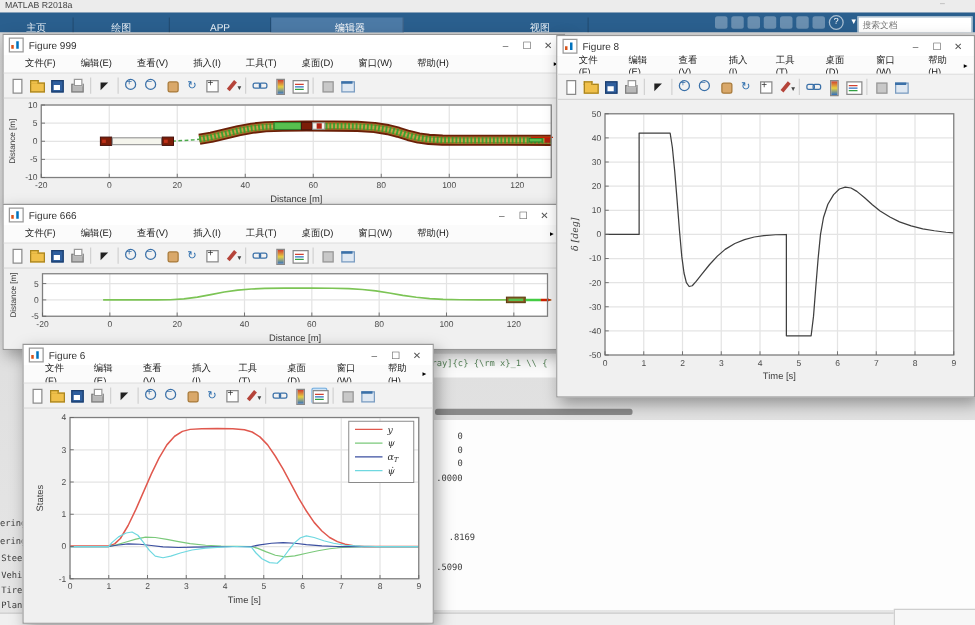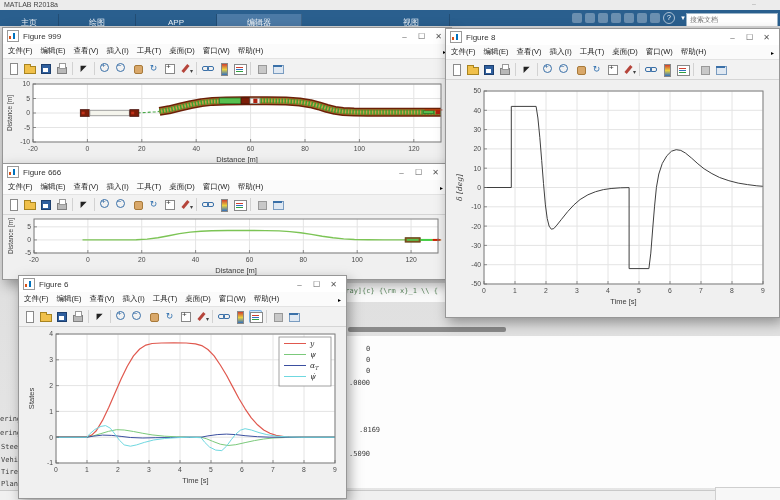--- a/index.html
+++ b/index.html
@@ -14,21 +14,21 @@
   #ribbon-tabs{position:absolute;left:0;top:4px;height:16px;display:flex;}
   .rtab{height:16px;display:flex;align-items:center;justify-content:center;color:#eaf1f7;
     font-size:8px;border-right:1px solid rgba(0,0,0,.18);cursor:default;}
   .rtab.active{background:#4c7aa6;color:#fff;}
   #quick-icons{position:absolute;right:92px;top:2px;height:12px;display:flex;gap:3px;align-items:center;}
   .qi{width:10px;height:10px;background:rgba(255,255,255,.30);border-radius:2px;
     color:#fff;font-size:7px;line-height:10px;text-align:center;}
   .qi.glyph{background:none;}
   #searchbox{position:absolute;right:2px;top:3px;width:84px;height:12px;border:1px solid #9ab4c8;
     font-size:7px;padding:0 3px;color:#333;background:#fff;outline:none;
-    font-family:Liberation Serif, serif;}
+    font-family:Liberation Sans, sans-serif;}
   
   #desktop{position:absolute;left:0;top:26px;width:780px;height:474px;
     background:linear-gradient(#d8d8d8,#e6e6e6);}
   #editor-strip{position:absolute;left:337px;top:283px;width:110px;height:19px;background:#fafafa;z-index:4;}
   .bg-frag{position:absolute;font-family:"DejaVu Sans Mono",monospace;font-size:7px;color:#3c3c3c;
     white-space:pre;z-index:5;}
   .bg-frag.grn{color:#58855a;}
   #hscroll{position:absolute;left:348px;top:327px;width:158px;height:5px;background:#8a8a8a;
     border-radius:2px;z-index:5;}
   #cmd-white{position:absolute;left:346px;top:336px;width:434px;height:152px;background:#fdfdfd;
@@ -42,21 +42,21 @@
     border:1px solid #979797;box-shadow:3px 5px 12px rgba(0,0,0,.35);}
   .fig-titlebar{height:16px;background:#fff;display:flex;align-items:center;padding:0 4px;flex:0 0 16px;justify-content:flex-end;}
   .figicon{width:10px;height:10px;background:#fff;border:1px solid #9a9a9a;position:relative;flex:0 0 10px;}
   .figicon::before{content:"";position:absolute;left:1px;top:5px;width:2px;height:3px;background:#d95319;}
   .figicon::after{content:"";position:absolute;left:5px;top:2px;width:2px;height:6px;background:#0072bd;}
   .fig-title{font-size:8px;color:#333;margin-left:4px;}
   .win-btns{margin-left:auto;display:flex;}
   .wbtn{width:17px;text-align:center;font-size:8px;color:#555;cursor:default;}
   .fig-menubar{height:14px;background:#fbfbfb;display:flex;align-items:center;gap:8px;
     padding:0 5px;font-size:7.5px;color:#1a1a1a;flex:0 0 14px;}
-  .menu-item{cursor:default;}
+  .menu-item{cursor:default;margin-left:12px;}
   .menu-overflow{margin-left:auto;font-size:6px;color:#000;}
   .fig-toolbar{height:19px;background:#f2f2f2;border-top:1px solid #e3e3e3;border-bottom:1px solid #d5d5d5;
     display:flex;align-items:center;gap:3px;padding:0 4px;flex:0 0 19px;}
   .tsep{width:1px;height:13px;background:#d2d2d2;margin:0 1px;}
   .ti{width:13px;height:13px;position:relative;border-radius:2px;font-size:8px;line-height:13px;
     text-align:center;color:#333;}
   .ti.active{background:#cfe4f7;box-shadow:0 0 0 1px #7ab0de inset;}
   .tb-new-icon::before{content:"";position:absolute;left:3px;top:1px;width:6px;height:10px;
     background:#fff;border:1px solid #8a8a8a;}
   .tb-open-icon::before{content:"";position:absolute;left:1px;top:4px;width:10px;height:6px;
@@ -109,21 +109,21 @@
   <div id="mat-titlebar">
     <span class="t">MATLAB R2018a</span>
     <span class="m">–</span>
   </div>
 
   <div id="ribbon">
     <div id="ribbon-tabs">
         <div class="rtab" style="width: 58px;">主页</div>
         <div class="rtab" style="width: 76px;">绘图</div>
         <div class="rtab" style="width: 80px; text-align: right;">APP</div>
-        <div class="rtab active" style="width: 84px;">编辑器</div>
+        <div class="rtab active" style="width: 84px; padding-left: 21px;">编辑器</div>
         <div class="rtab" style="width: 70px; margin-top: 36px;">发布</div>
         <div class="rtab" style="width: 76px;">视图</div>
       </div>
     <div id="quick-icons">
         <span class="qi"></span>
         <span class="qi"></span>
         <span class="qi"></span>
         <span class="qi"></span>
         <span class="qi"></span>
         <span class="qi"></span>

